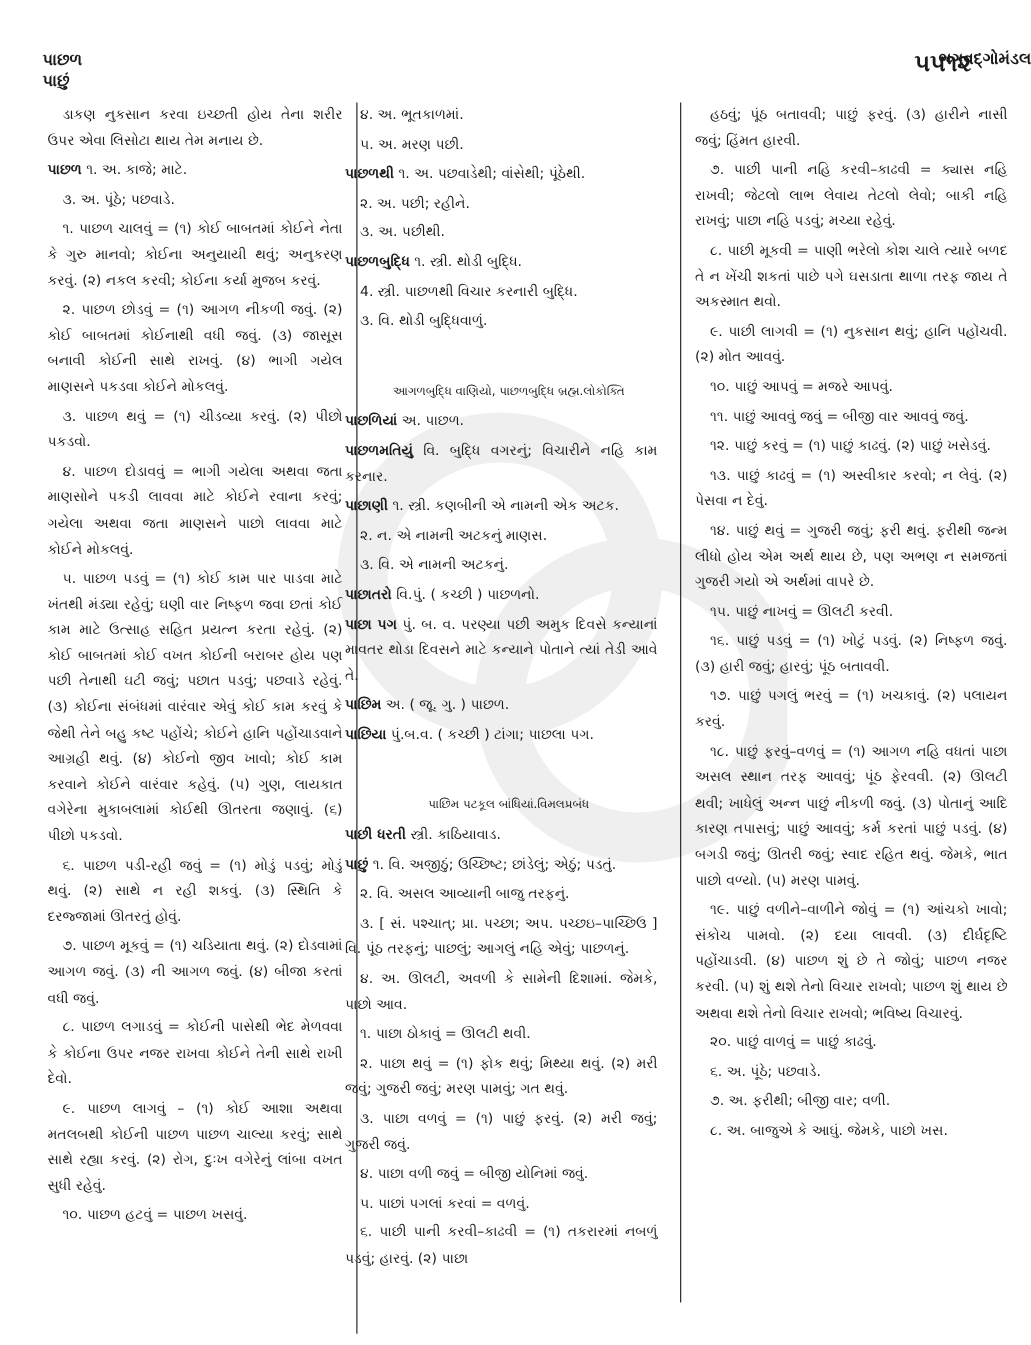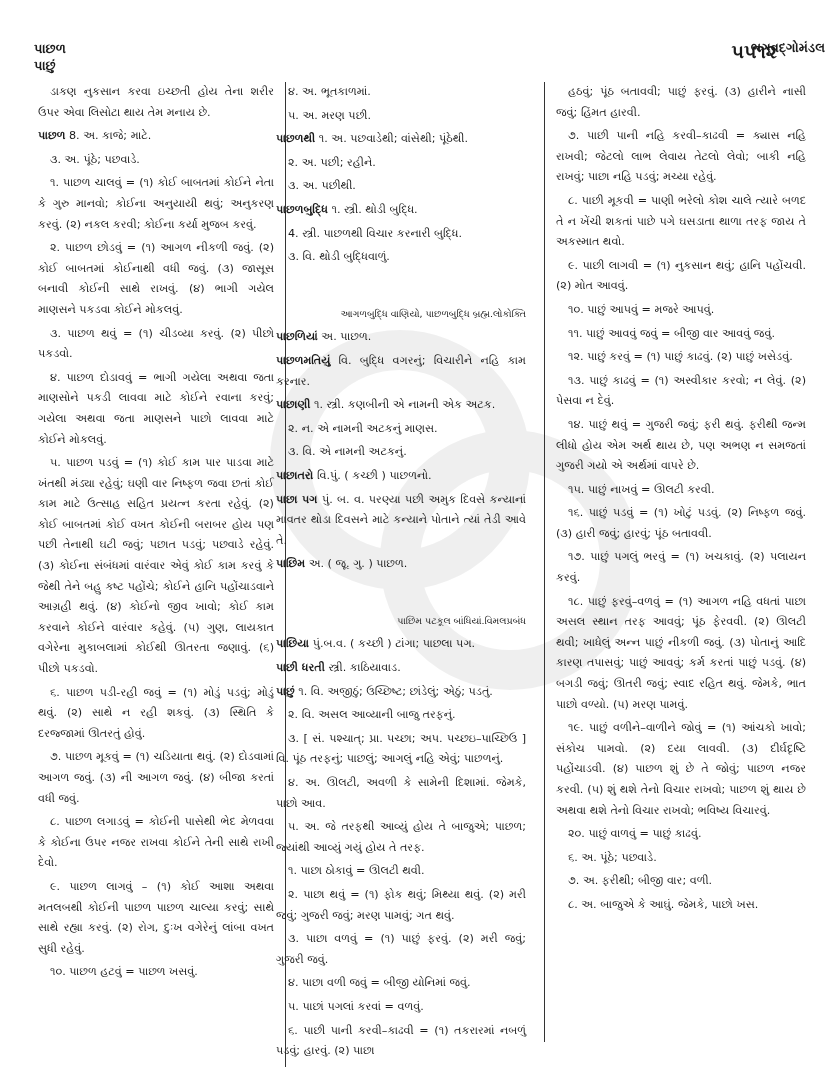--- a/index.html
+++ b/index.html
@@ -21,21 +21,21 @@
   }
   .col1 { left:38px; width:236px; }
   .col2 { left:276px; width:250px; }
   .col3 { left:556px; width:250px; }
   .divider { position:absolute; top:82px; width:1px; background:#333; height:990px; }
   .d1 { left:285px; height:985px; }
   .d2 { left:544px; height:960px; top:22px; }
   .p { margin:0 0 3px 0; }
   .hw { font-weight:bold; }
   .i2 { text-indent:12px; }
-  .quote { font-size:9.5px; display:flex; justify-content:flex-end; padding-left:12px;margin-top:36px; }
+  .quote { font-size:9.5px; display:flex; justify-content:center; padding-left:12px;margin-top:36px; }
 </style>
 </head>
 <body>
 
 <svg class="watermark" viewBox="0 0 360 420">
   <circle cx="130" cy="160" r="110" fill="none" stroke="#000" stroke-width="40"></circle>
   <circle cx="240" cy="260" r="110" fill="none" stroke="#000" stroke-width="40"></circle>
 </svg>
 
 <div class="header">
@@ -45,21 +45,21 @@
   </div>
   <div class="hdr-center">ભગવદ્ગોમંડલ</div>
   <div class="hdr-right">૫૫૧૨</div>
 </div>
 
 <div class="divider d1"></div>
 <div class="divider d2" style="top:82px;"></div>
 
 <div class="col col1" id="c1">
     <div class="p i2"><span>ડાકણ નુકસાન કરવા ઇચ્છતી હોય તેના શરીર ઉપર એવા લિસોટા થાય તેમ મનાય છે.</span></div>
-    <div class="p"><span class="hw">પાછળ</span><span> 8. અ. કાજે; માટે.</span></div>
+    <div class="p"><span class="hw">પાછળ</span><span> ૧. અ. કાજે; માટે.</span></div>
     <div class="p i2"><span>૩. અ. પૂંઠે; પછવાડે.</span></div>
     <div class="p i2"><span>૧. પાછળ ચાલવું = (૧) કોઈ બાબતમાં કોઈને નેતા કે ગુરુ માનવો; કોઈના અનુયાયી થવું; અનુકરણ કરવું. (૨) નકલ કરવી; કોઈના કર્યા મુજબ કરવું.</span></div>
     <div class="p i2"><span>૨. પાછળ છોડવું = (૧) આગળ નીકળી જવું. (૨) કોઈ બાબતમાં કોઈનાથી વધી જવું. (૩) જાસૂસ બનાવી કોઈની સાથે રાખવું. (૪) ભાગી ગયેલ માણસને પકડવા કોઈને મોકલવું.</span></div>
     <div class="p i2"><span>૩. પાછળ થવું = (૧) ચીડવ્યા કરવું. (૨) પીછો પકડવો.</span></div>
     <div class="p i2"><span>૪. પાછળ દોડાવવું = ભાગી ગયેલા અથવા જતા માણસોને પકડી લાવવા માટે કોઈને રવાના કરવું; ગયેલા અથવા જતા માણસને પાછો લાવવા માટે કોઈને મોકલવું.</span></div>
     <div class="p i2"><span>૫. પાછળ પડવું = (૧) કોઈ કામ પાર પાડવા માટે ખંતથી મંડ્યા રહેવું; ઘણી વાર નિષ્ફળ જવા છતાં કોઈ કામ માટે ઉત્સાહ સહિત પ્રયત્ન કરતા રહેવું. (૨) કોઈ બાબતમાં કોઈ વખત કોઈની બરાબર હોય પણ પછી તેનાથી ઘટી જવું; પછાત પડવું; પછવાડે રહેવું. (૩) કોઈના સંબંધમાં વારંવાર એવું કોઈ કામ કરવું કે જેથી તેને બહુ કષ્ટ પહોંચે; કોઈને હાનિ પહોંચાડવાને આગ્રહી થવું. (૪) કોઈનો જીવ ખાવો; કોઈ કામ કરવાને કોઈને વારંવાર કહેવું. (૫) ગુણ, લાયકાત વગેરેના મુકાબલામાં કોઈથી ઊતરતા જણાવું. (૬) પીછો પકડવો.</span></div>
     <div class="p i2"><span>૬. પાછળ પડી-રહી જવું = (૧) મોડું પડવું; મોડું થવું. (૨) સાથે ન રહી શકવું. (૩) સ્થિતિ કે દરજ્જામાં ઊતરતું હોવું.</span></div>
     <div class="p i2"><span>૭. પાછળ મૂકવું = (૧) ચડિયાતા થવું. (૨) દોડવામાં આગળ જવું. (૩) ની આગળ જવું. (૪) બીજા કરતાં વધી જવું.</span></div>
     <div class="p i2"><span>૮. પાછળ લગાડવું = કોઈની પાસેથી ભેદ મેળવવા કે કોઈના ઉપર નજર રાખવા કોઈને તેની સાથે રાખી દેવો.</span></div>
     <div class="p i2"><span>૯. પાછળ લાગવું – (૧) કોઈ આશા અથવા મતલબથી કોઈની પાછળ પાછળ ચાલ્યા કરવું; સાથે સાથે રહ્યા કરવું. (૨) રોગ, દુઃખ વગેરેનું લાંબા વખત સુધી રહેવું.</span></div>
@@ -79,31 +79,30 @@
       <span>લોકોક્તિ</span>
     </div>
     <div class="p"><span class="hw">પાછળિયાં</span><span> અ. પાછળ.</span></div>
     <div class="p"><span class="hw">પાછળમતિયું</span><span> વિ. બુદ્ધિ વગરનું; વિચારીને નહિ કામ કરનાર.</span></div>
     <div class="p"><span class="hw">પાછાણી</span><span> ૧. સ્ત્રી. કણબીની એ નામની એક અટક.</span></div>
     <div class="p i2"><span>૨. ન. એ નામની અટકનું માણસ.</span></div>
     <div class="p i2"><span>૩. વિ. એ નામની અટકનું.</span></div>
     <div class="p"><span class="hw">પાછાતરો</span><span> વિ.પું. ( કચ્છી ) પાછળનો.</span></div>
     <div class="p"><span class="hw">પાછા પગ</span><span> પું. બ. વ. પરણ્યા પછી અમુક દિવસે કન્યાનાં માવતર થોડા દિવસને માટે કન્યાને પોતાને ત્યાં તેડી આવે તે.</span></div>
     <div class="p"><span class="hw">પાછિમ</span><span> અ. ( જૂ. ગુ. ) પાછળ.</span></div>
+    <div class="p"><span class="hw">પાછિયા</span><span> પું.બ.વ. ( કચ્છી ) ટાંગા; પાછલા પગ.</span></div>
     <div class="p quote">
       <span>પાછિમ પટકૂલ બાંધિયાં.</span>
       <span>વિમલપ્રબંધ</span>
     </div>
-    <div class="p"><span class="hw">પાછિયા</span><span> પું.બ.વ. ( કચ્છી ) ટાંગા; પાછલા પગ.</span></div>
     <div class="p"><span class="hw">પાછી ધરતી</span><span> સ્ત્રી. કાઠિયાવાડ.</span></div>
     <div class="p"><span class="hw">પાછું</span><span> ૧. વિ. અજીઠું; ઉચ્છિષ્ટ; છાંડેલું; એઠું; પડતું.</span></div>
     <div class="p i2"><span>૨. વિ. અસલ આવ્યાની બાજુ તરફનું.</span></div>
     <div class="p i2"><span>૩. [ સં. પશ્ચાત્; પ્રા. પચ્છા; અપ. પચ્છઇ–પાચ્છિઉ ] વિ. પૂંઠ તરફનું; પાછલું; આગલું નહિ એવું; પાછળનું.</span></div>
     <div class="p i2"><span>૪. અ. ઊલટી, અવળી કે સામેની દિશામાં. જેમકે, પાછો આવ.</span></div>
-    <div class="p i2"><span>૫. અ. જે તરફથી આવ્યું હોય તે બાજુએ; પાછળ; જ્યાંથી આવ્યું ગયું હોય તે તરફ.</span></div>
     <div class="p i2"><span>૧. પાછા ઠોકાવું = ઊલટી થવી.</span></div>
     <div class="p i2"><span>૨. પાછા થવું = (૧) ફોક થવું; મિથ્યા થવું. (૨) મરી જવું; ગુજરી જવું; મરણ પામવું; ગત થવું.</span></div>
     <div class="p i2"><span>૩. પાછા વળવું = (૧) પાછું ફરવું. (૨) મરી જવું; ગુજરી જવું.</span></div>
     <div class="p i2"><span>૪. પાછા વળી જવું = બીજી યોનિમાં જવું.</span></div>
     <div class="p i2"><span>૫. પાછાં પગલાં કરવાં = વળવું.</span></div>
     <div class="p i2"><span>૬. પાછી પાની કરવી–કાઢવી = (૧) તકરારમાં નબળું પડવું; હારવું. (૨) પાછા</span></div>
   </div>
 <div class="col col3" id="c3">
     <div class="p i2"><span>હઠવું; પૂંઠ બતાવવી; પાછું ફરવું. (૩) હારીને નાસી જવું; હિંમત હારવી.</span></div>
     <div class="p i2"><span>૭. પાછી પાની નહિ કરવી–કાઢવી = ક્યાસ નહિ રાખવી; જેટલો લાભ લેવાય તેટલો લેવો; બાકી નહિ રાખવું; પાછા નહિ પડવું; મચ્યા રહેવું.</span></div>

